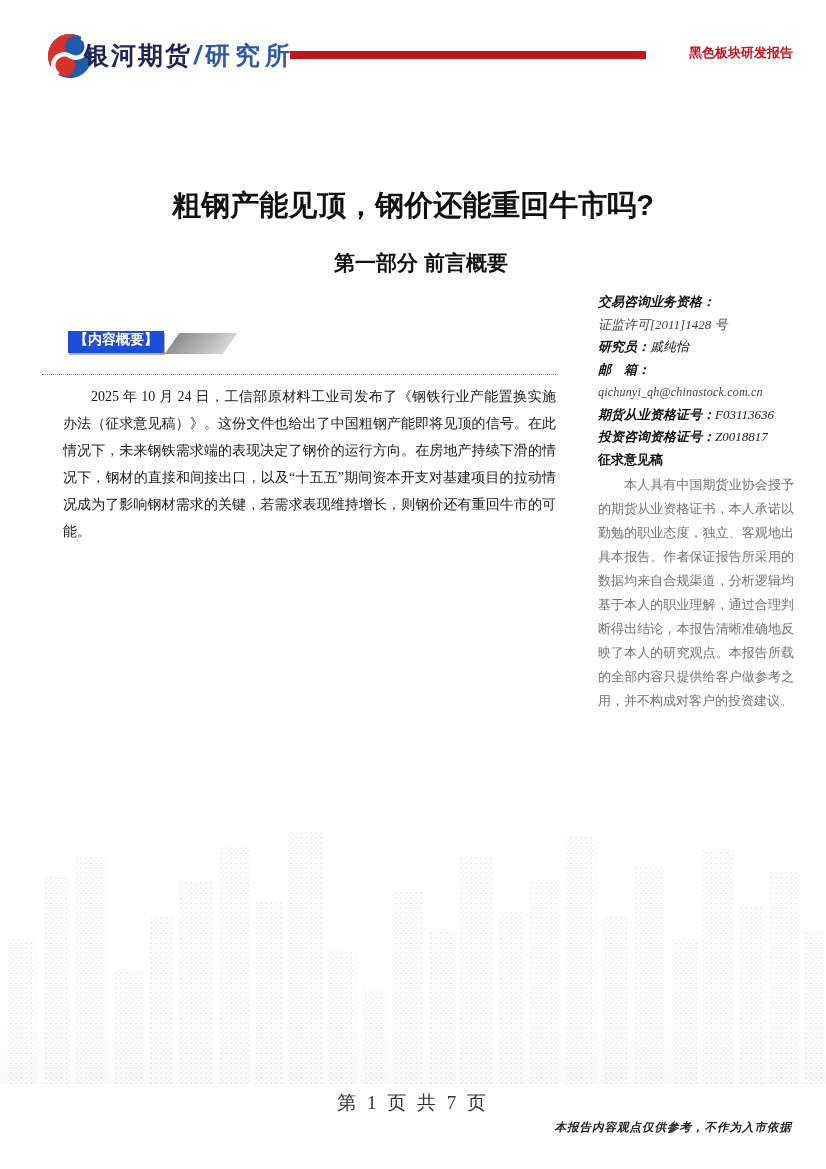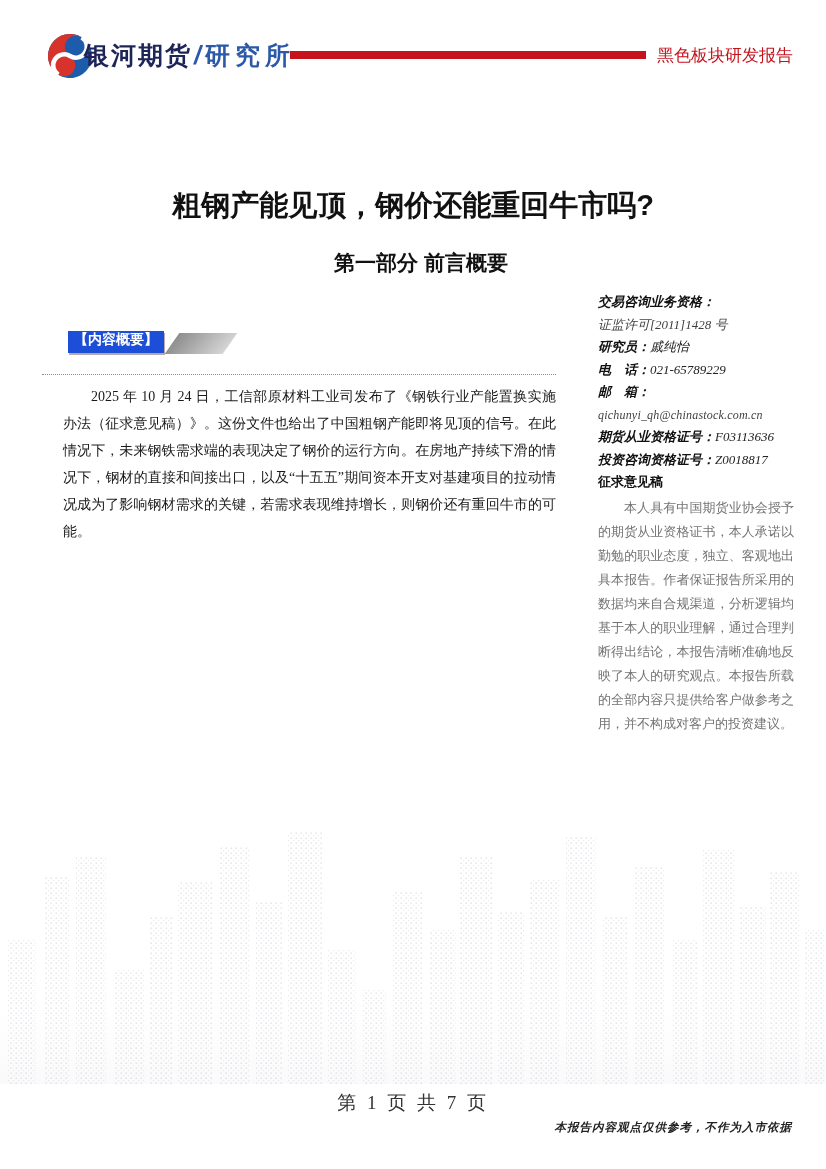--- a/index.html
+++ b/index.html
@@ -9,21 +9,21 @@
   }
   
   .logo-mark{position:absolute;left:44px;top:29px;width:52px;height:52px;}
   .logo-text{position:absolute;left:84px;top:39px;font-family:"Liberation Sans",sans-serif;
     font-weight:700;font-size:25px;letter-spacing:2px;white-space:nowrap;}
   .logo-text .primary{color:#1d2458;}
   .logo-text .slash{color:#2b59a8;font-style:italic;padding:0 2px;}
   .logo-text .secondary{color:#2b59a8;letter-spacing:5px;}
   .header-rule{position:absolute;left:290px;top:51px;width:356px;height:8px;background:#c5121c;}
   .report-category{position:absolute;right:33px;top:44px;font-family:"Liberation Sans",sans-serif;
-    font-weight:400;font-size:17px;color:#c5121c;white-space:nowrap;margin-left:12px;}
+    font-weight:700;font-size:13px;color:#c5121c;white-space:nowrap;margin-left:12px;}
   .banner{position:absolute;left:42px;top:81px;width:748px;height:33px;
     background:linear-gradient(90deg,#c9202a 0%,#a82445 32%,#6f2d6e 55%,#3d3b96 78%,#1e3e9e 100%);}
   .banner-title{position:absolute;left:55px;top:0;line-height:33px;color:#ffffff;
     font-family:"Liberation Sans",sans-serif;font-size:15px;letter-spacing:3px;}
   .banner-swirl{position:absolute;left:516px;top:-5px;width:42px;height:44px;}
   .banner-date{position:absolute;left:578px;top:0;line-height:33px;color:#ffffff;
     font-family:"Liberation Sans",sans-serif;font-size:14px;letter-spacing:1px;}
   
   .title{position:absolute;left:0;top:186px;width:100%;text-align:center;
     font-family:"Liberation Sans",sans-serif;font-weight:700;font-size:29px;color:#111;}
@@ -80,21 +80,20 @@
 
   <div class="summary-label">【内容概要】</div>
   <div class="summary-flag"></div>
   <div class="dotted-rule"></div>
   <div class="summary-paragraph">2025 年 10 月 24 日，工信部原材料工业司发布了《钢铁行业产能置换实施办法（征求意见稿）》。这份文件也给出了中国粗钢产能即将见顶的信号。在此情况下，未来钢铁需求端的表现决定了钢价的运行方向。在房地产持续下滑的情况下，钢材的直接和间接出口，以及“十五五”期间资本开支对基建项目的拉动情况成为了影响钢材需求的关键，若需求表现维持增长，则钢价还有重回牛市的可能。</div>
 
   <div class="info-panel">
     <div class="info-row"><b>交易咨询业务资格：</b></div>
     <div class="info-row info-dim">证监许可[2011]1428 号</div>
     <div class="info-row"><b>研究员：</b><span>戚纯怡</span></div>
-    <div class="info-row"><b>电　话：</b><span>021-65789229</span></div>
     <div class="info-row"><b>邮　箱：</b></div>
     <div class="info-row info-email">qichunyi_qh@chinastock.com.cn</div>
     <div class="info-row"><b>期货从业资格证号：</b><span>F03113636</span></div>
     <div class="info-row"><b>投资咨询资格证号：</b><span>Z0018817</span></div>
     <div class="promise-title">征求意见稿</div>
     <div class="promise-text">本人具有中国期货业协会授予的期货从业资格证书，本人承诺以勤勉的职业态度，独立、客观地出具本报告。作者保证报告所采用的数据均来自合规渠道，分析逻辑均基于本人的职业理解，通过合理判断得出结论，本报告清晰准确地反映了本人的研究观点。本报告所载的全部内容只提供给客户做参考之用，并不构成对客户的投资建议。</div>
   </div>
 
   <svg class="watermark" viewBox="0 0 826 262">
     <defs>

